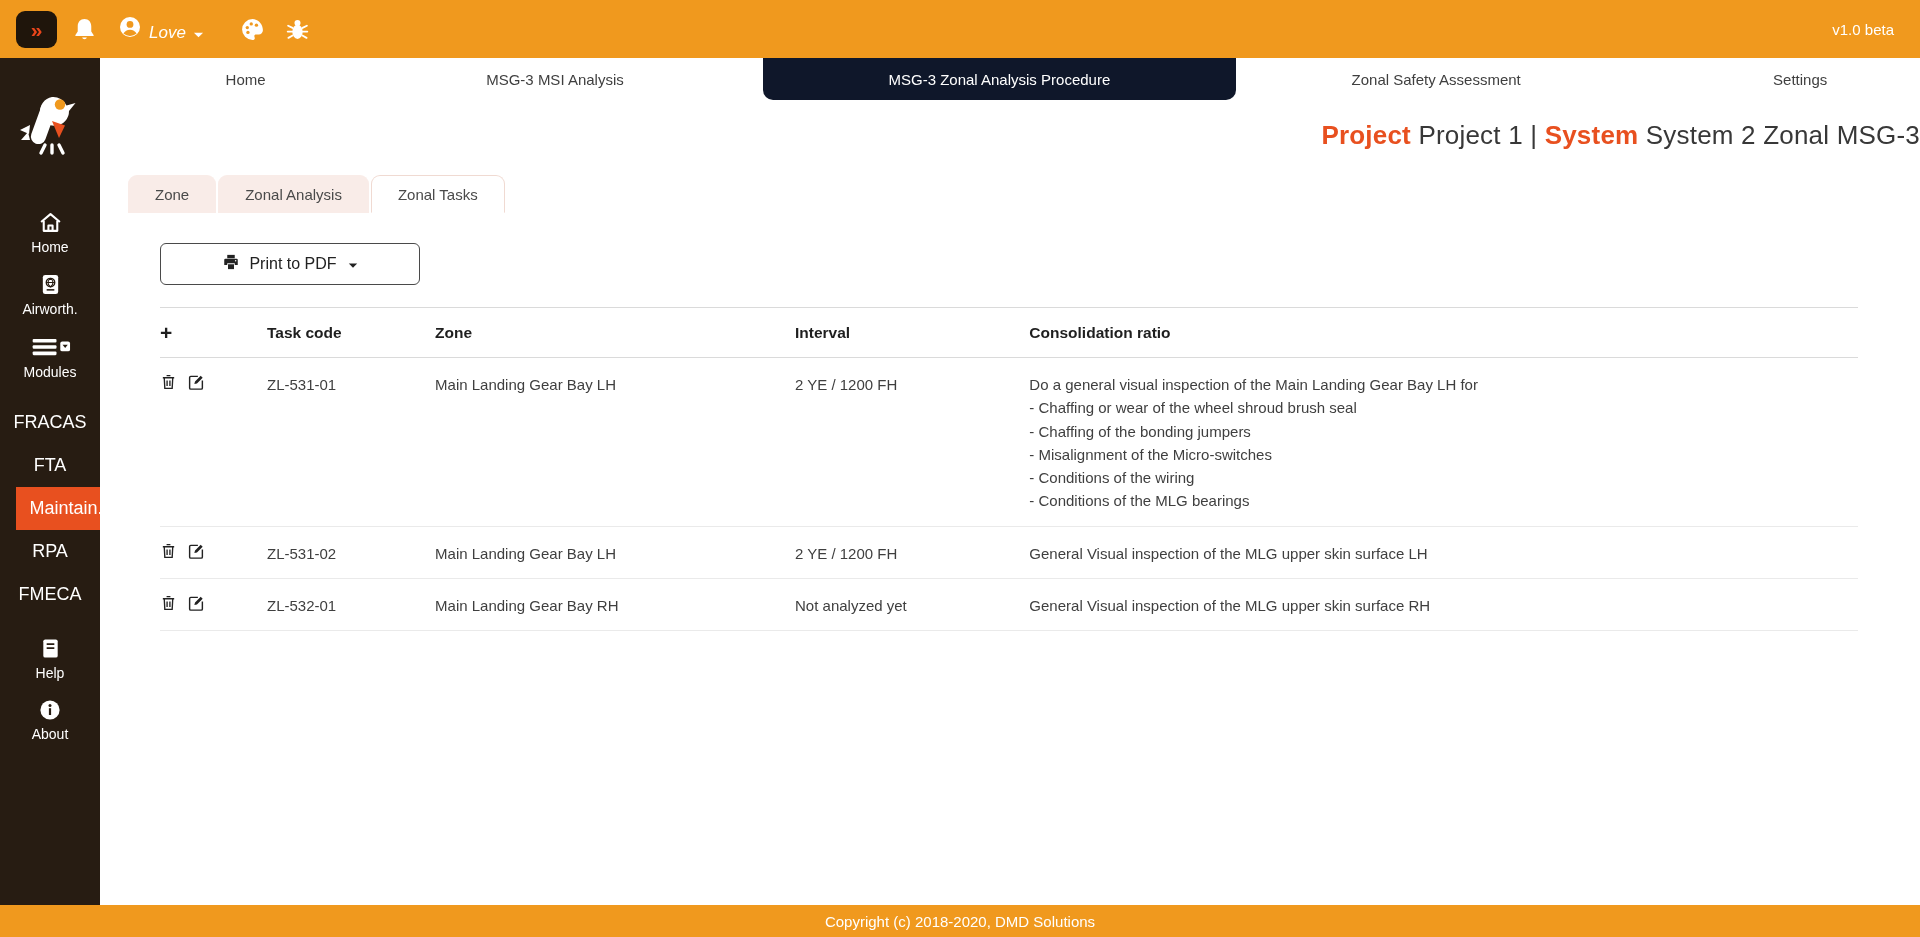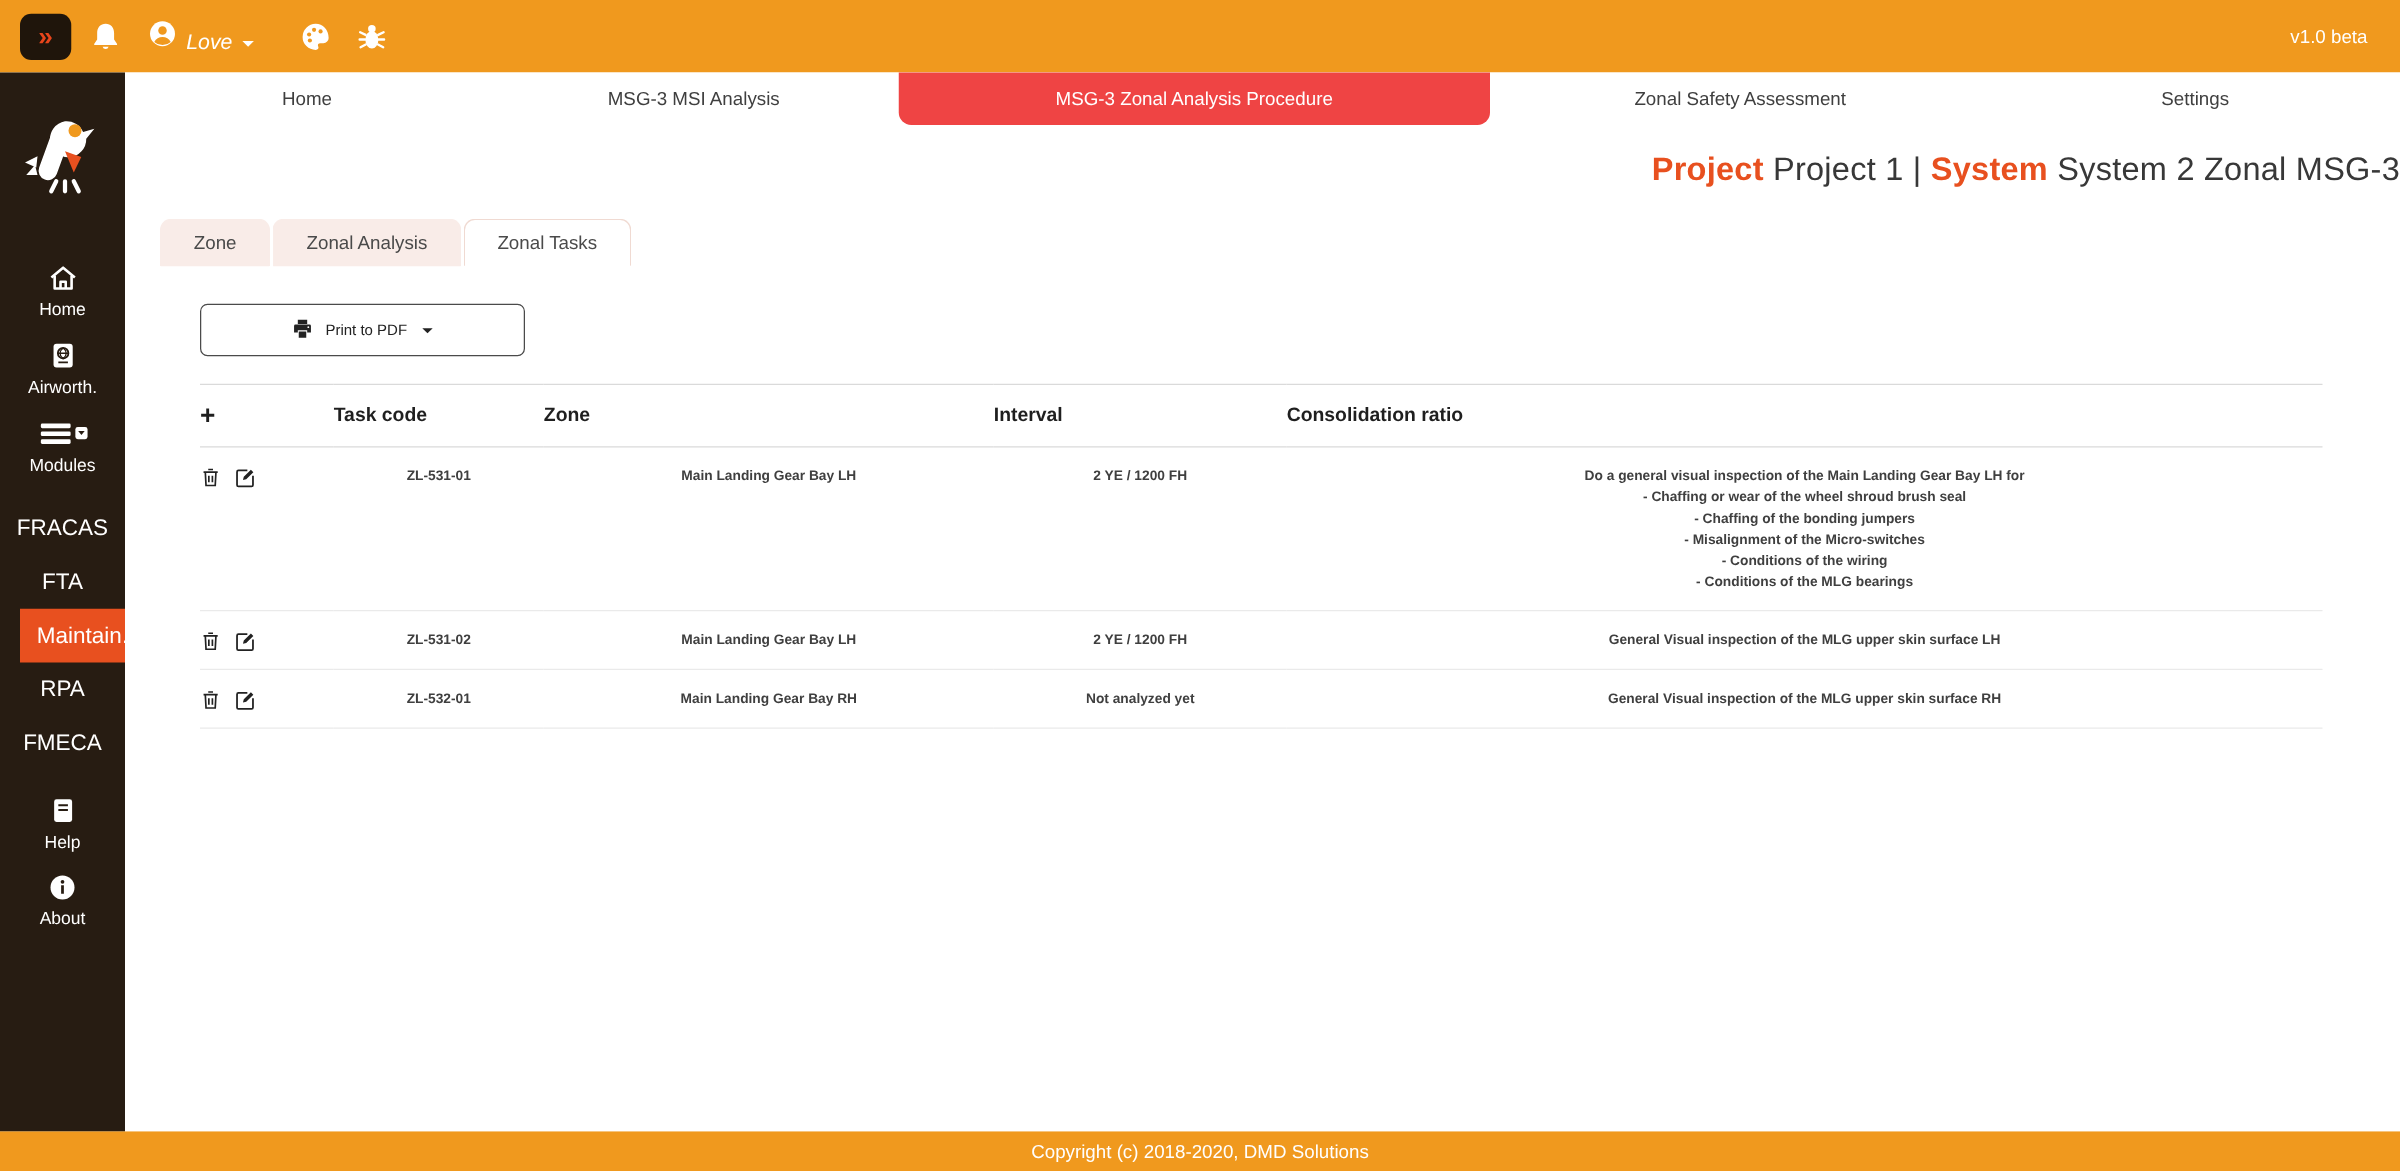--- a/index.html
+++ b/index.html
@@ -34,42 +34,42 @@
   .text-item { padding:11px 0; font-size:18px; }
   .first-text { margin-top:12px; }
   .side-item.active { background:#E8501F;margin-left:16px; }
 
   
   .main { flex:1; display:flex; flex-direction:column; background:#fff; }
 
   .navtabs { height:42px; display:flex; align-items:stretch; }
   .navtab { display:flex; align-items:center; justify-content:center; font-size:15px; color:#3F3F3F; cursor:pointer; }
   .nt-0 { flex:0 0 16%; } .nt-1 { flex:0 0 18%; } .nt-2 { flex:0 0 26%; } .nt-3 { flex:0 0 22%; } .nt-4 { flex:0 0 18%; }
-  .navtab.active { background:#ef4444; color:#fff; border-radius:0 0 10px 10px; }
+  .navtab.active { background:#0f172a; color:#fff; border-radius:0 0 10px 10px;margin-left:44px; }
 
   .page-title { margin:20px 0 0 30px; font-size:26px; color:#383838; font-weight:500; letter-spacing:.2px;text-align:right; }
   .page-title .accent { color:#E8501F; font-weight:800; }
 
   .content-tabs { margin:24px 0 0 28px; display:flex; }
   .ctab { padding:10px 26px 9px; font-size:15px; color:#4A4A4A; background:#F9ECE8; border-radius:9px 9px 0 0;
           margin-right:2px; border:1px solid #F9ECE8; border-bottom:none; cursor:pointer; }
   .ctab.active { background:#fff; border:1px solid #F0DAD2; border-bottom:1px solid #fff; }
 
   .print-btn { margin:30px 0 0 60px; width:260px; height:42px; background:#fff; border:1px solid #4A4A4A; border-radius:6px;
-               display:flex; align-items:center; justify-content:center; gap:9px; font-size:12px; color:#222; cursor:pointer;
+               display:flex; align-items:center; justify-content:center; gap:9px; font-size:16px; color:#222; cursor:pointer;
                font-family:inherit; }
   .print-btn .pcaret { margin-left:2px; }
 
   .table-wrap { margin:22px 62px 0 60px; }
   table { width:100%; border-collapse:collapse; table-layout:fixed; }
   col.c-add { width:6.3%; } col.c-code { width:9.9%; } col.c-zone { width:21.2%; } col.c-int { width:13.8%; } col.c-cons { width:48.8%; }
   th { text-align:left; font-size:15.5px; font-weight:700; color:#1F1F1F; padding:14px 0 13px;
        border-top:1px solid #DADADA; border-bottom:1px solid #DADADA; }
-  td { text-align:center; vertical-align:top; font-size:11px; color:#3F3F3F; padding:15px 0 13px;
-       border-bottom:1px solid #EAEAEA; line-height:1.55;font-weight:bold; }
+  td { text-align:left; vertical-align:top; font-size:15px; color:#3F3F3F; padding:15px 0 13px;
+       border-bottom:1px solid #EAEAEA; line-height:1.55; }
   .add-btn { background:none; border:none; font-size:21px; font-weight:700; color:#1F1F1F; cursor:pointer; line-height:1; padding:0; }
   .row-actions { display:flex; gap:10px; }
   .icon-btn { background:none; border:none; padding:0; color:#222; cursor:pointer; }
   .icon-btn svg { display:block; }
   .cell-cons { white-space:pre-line; }
 
   
   .footer { height:32px; background:#F0991E; color:#fff; display:flex; align-items:center; justify-content:center; font-size:15px; }
 </style>
 </head>

